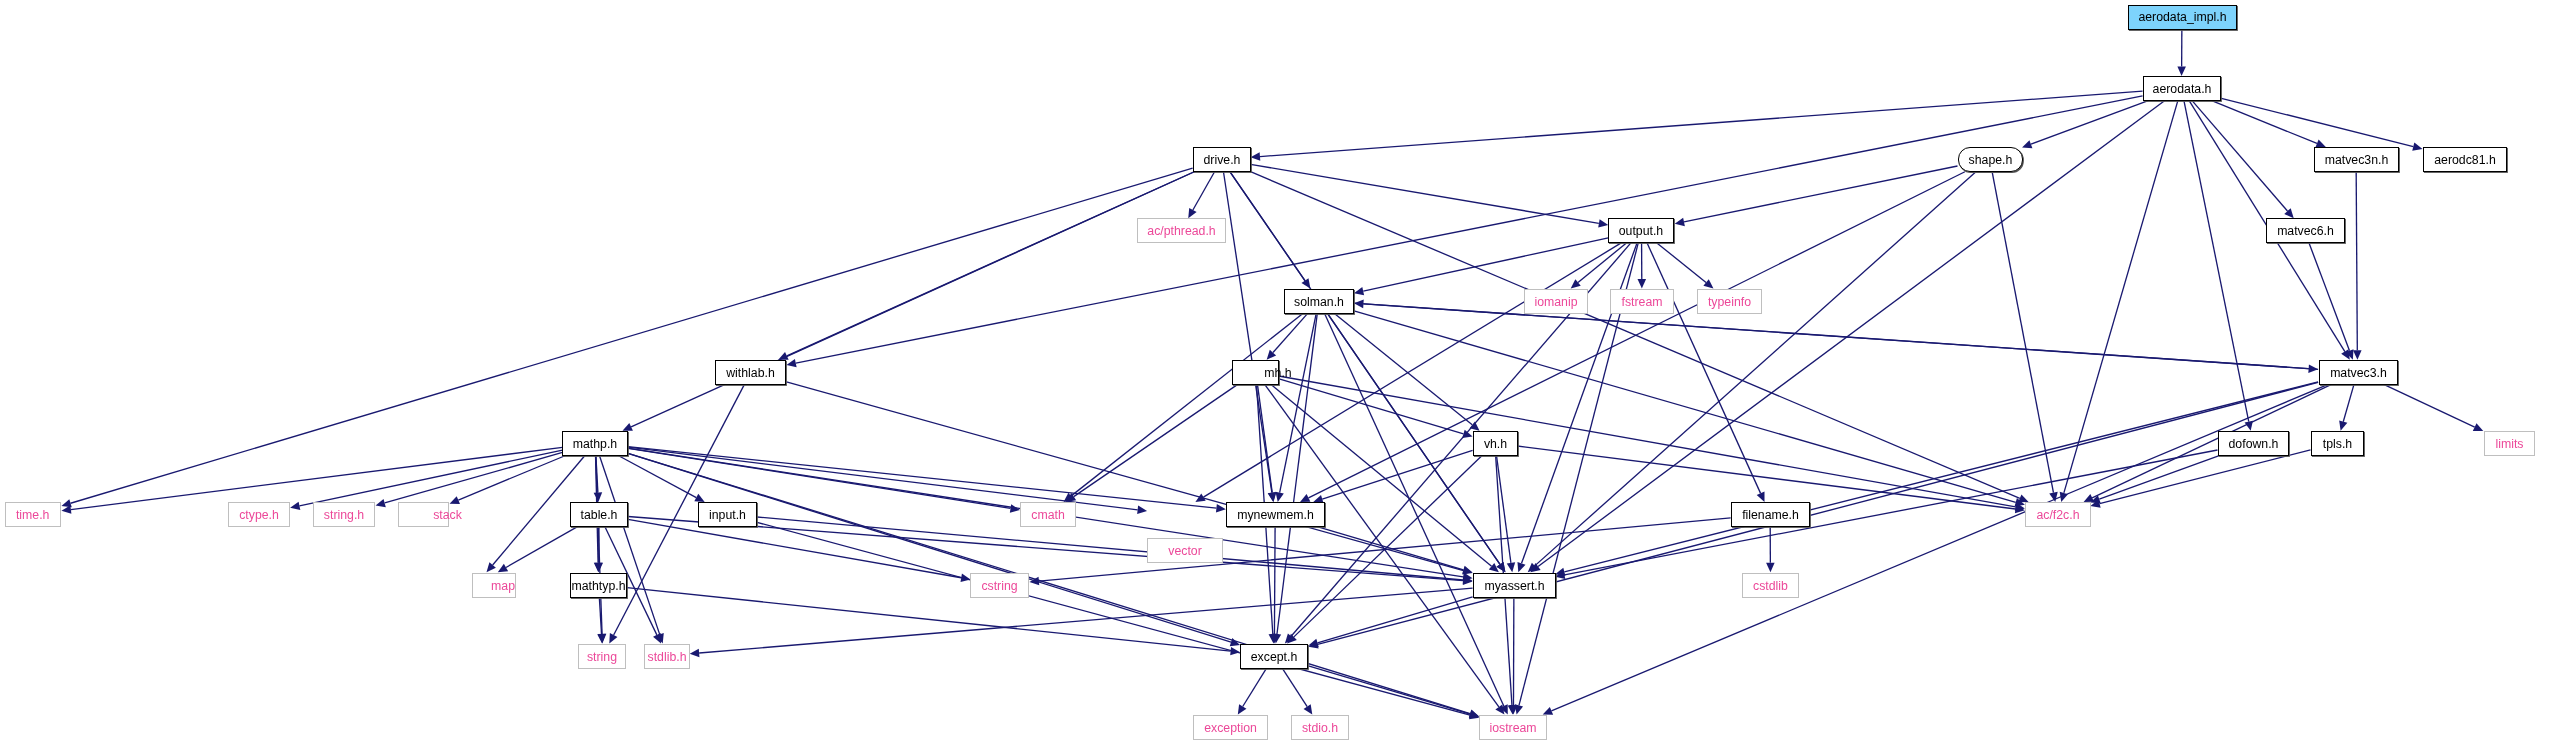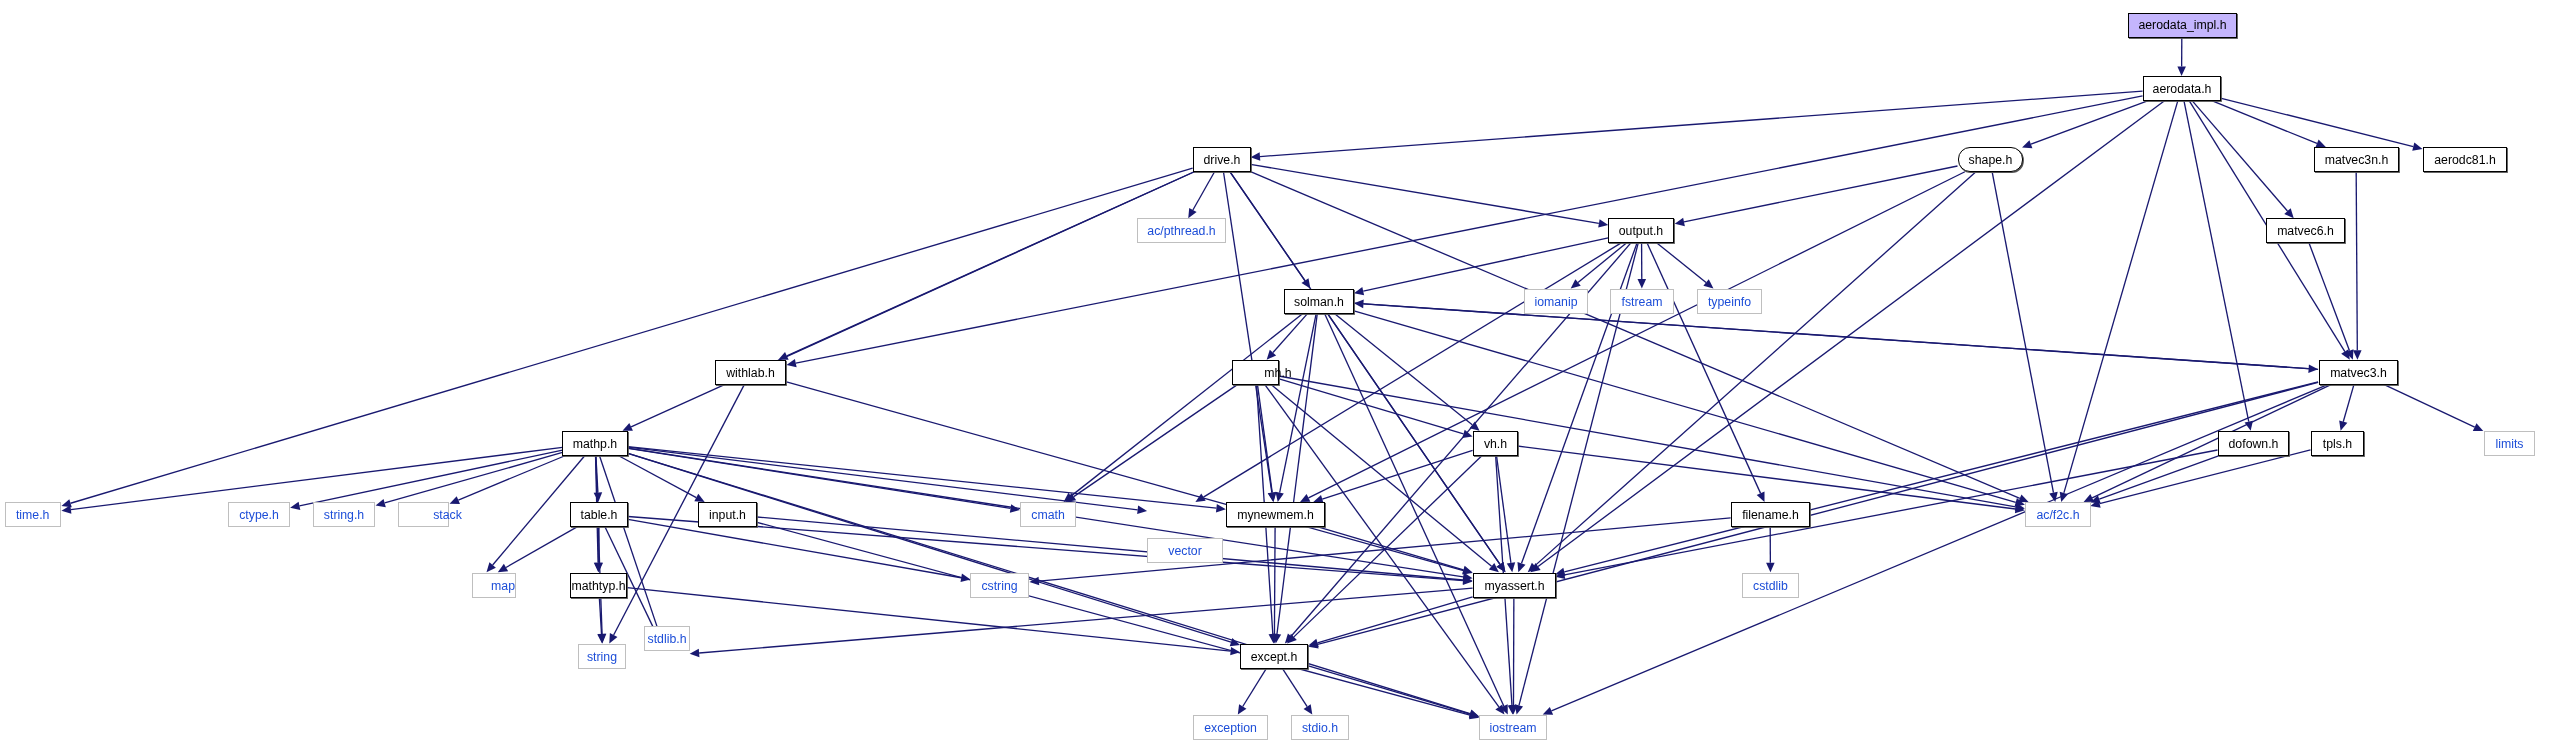--- a/index.html
+++ b/index.html
@@ -4,22 +4,22 @@
 <style>
   html, body { margin:0; padding:0; background:#ffffff; }
   body { width:2576px; height:744px; position:relative; overflow:hidden;
          font-family:"Liberation Sans", "DejaVu Sans", sans-serif; }
   #graph { position:absolute; left:0; top:0; width:2576px; height:744px; }
   svg#edges { position:absolute; left:0; top:0; }
   .node { position:absolute; box-sizing:border-box; height:25px;
           display:flex; align-items:center; justify-content:center;
           font-size:12.3px; color:#000; background:#fff; white-space:nowrap; }
   .node.local { border:1.4px solid #000; box-shadow:0.9px 0.9px 0 #555; cursor:pointer; }
-  .node.system { border:1.4px solid #bfbfbf; color:#1d4ed8; }
-  .node.root { background:#c4b5fd; border:1.4px solid #000; box-shadow:0.9px 0.9px 0 #555;margin-top:8px; }
+  .node.system { border:1.4px solid #bfbfbf; color:#ec4899; }
+  .node.root { background:#7dd3fc; border:1.4px solid #000; box-shadow:0.9px 0.9px 0 #555; }
   .edge { fill:none; stroke:#191970; stroke-width:1.4; }
   .arrow { fill:#191970; }
 </style>
 </head>
 <body>
 
 <div id="graph">
   <svg id="edges" width="2576" height="744" viewBox="0 0 2713 784">
       <path d="M2298.4,31.0 L2298.2,70.0" class="edge"></path>
       <polygon points="2298.1,80.0 2293.7,70.0 2302.7,70.0" class="arrow"></polygon>
@@ -336,21 +336,21 @@
       </div>
       <div class="node local" style="left: 1473px; top: 573px; width: 83px;">
         <span>myassert.h</span>
       </div>
       <div class="node system" style="left: 1742px; top: 573px; width: 57px;">
         <span>cstdlib</span>
       </div>
       <div class="node system" style="left: 578px; top: 644px; width: 48px;">
         <span>string</span>
       </div>
-      <div class="node system" style="left: 644px; top: 626px; width: 46px;">
+      <div class="node system" style="left: 644px; top: 644px; width: 46px;">
         <span>stdlib.h</span>
       </div>
       <div class="node local" style="left: 1240px; top: 644px; width: 68px;">
         <span>except.h</span>
       </div>
       <div class="node system" style="left: 1193px; top: 715px; width: 75px;">
         <span>exception</span>
       </div>
       <div class="node system" style="left: 1291px; top: 715px; width: 58px;">
         <span>stdio.h</span>

